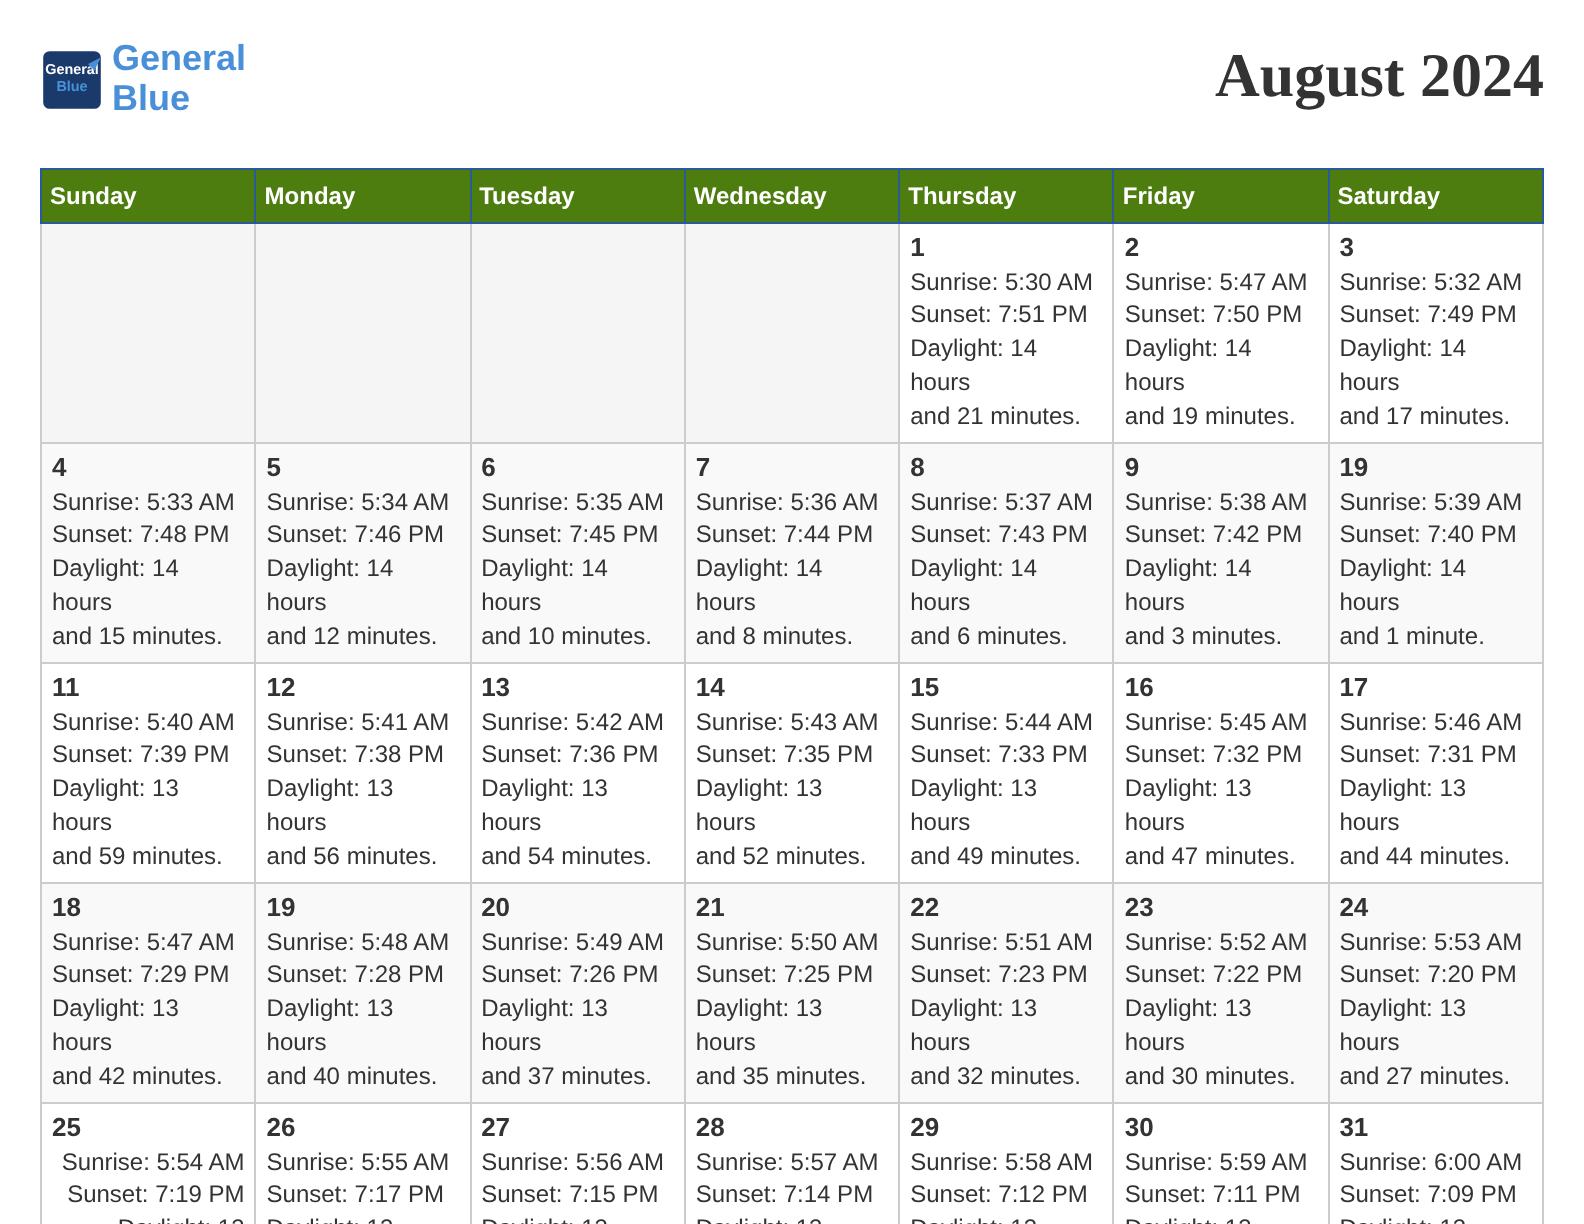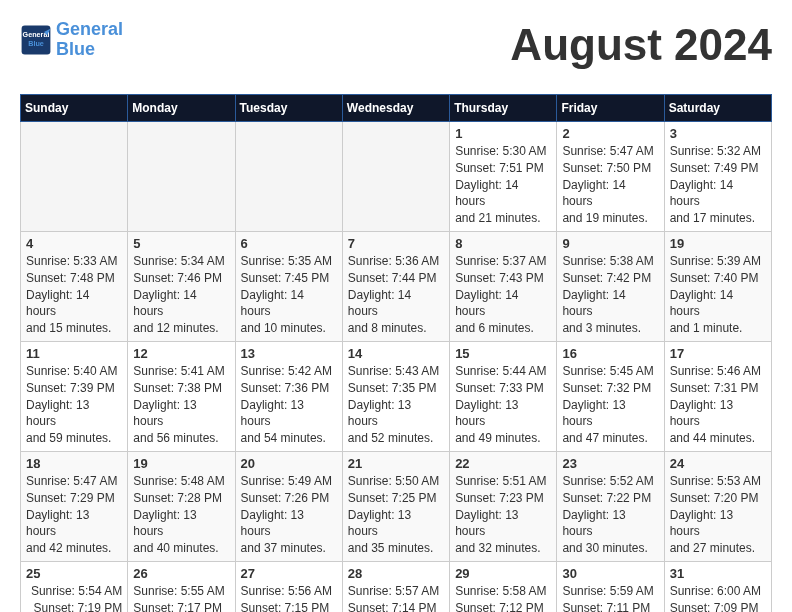--- a/index.html
+++ b/index.html
@@ -31,35 +31,36 @@
       color: #4a90d9;
     }
     .logo-icon {
       width: 32px;
       height: 32px;
     }
     .title-block {
       text-align: right;
     }
     .month-title {
-      font-size: 44px;
+      font-size: 31px;
       font-weight: bold;
       color: #333;
+      font-family: Liberation Serif, serif;
     }
     .location {
       font-size: 16px;
       color: #555;
     }
     .calendar {
       width: 100%;
       border-collapse: collapse;
       font-size: 10.5px;
     }
     .calendar th {
-      background-color: #0f172a;
+      background-color: #4d7c0f;
       color: #fff;
       padding: 6px 4px;
       text-align: left;
       font-size: 12px;
       border: 1px solid #2a5a9a;
     }
     .calendar td {
       border: 1px solid #ccc;
       vertical-align: top;
       padding: 4px 5px;

